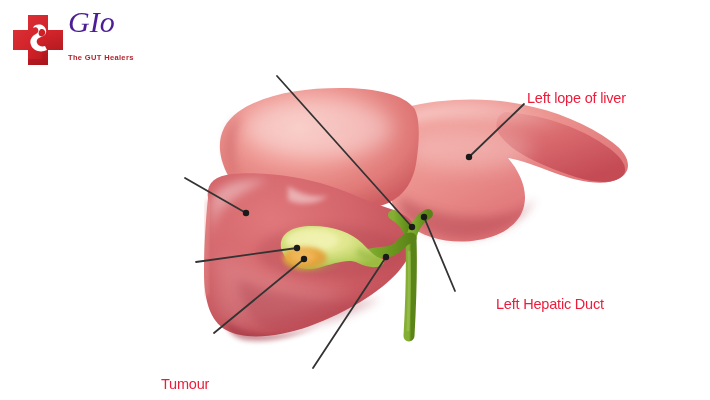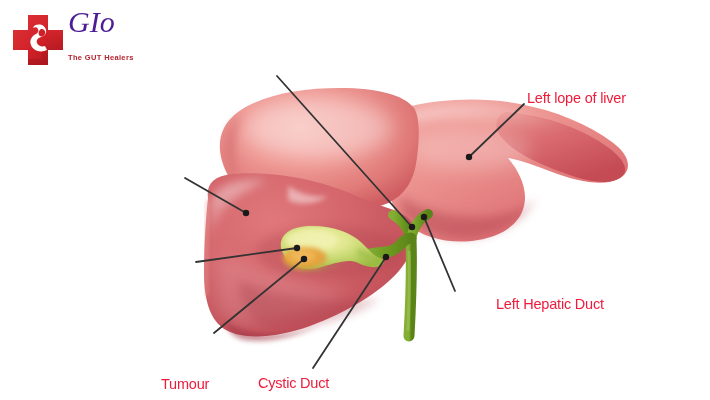--- a/index.html
+++ b/index.html
@@ -335,15 +335,14 @@
 
 
   <div class="label" id="lbl-left-lobe">Left lope of liver</div>
 
 
 
   <div class="label" id="lbl-left-hepatic-duct">Left Hepatic Duct</div>
 
   <div class="label" id="lbl-tumour">Tumour</div>
 
-  <div class="label" id="lbl-cystic-duct">Cystic Duct</div>
 
 </div>
 
 </body></html>

